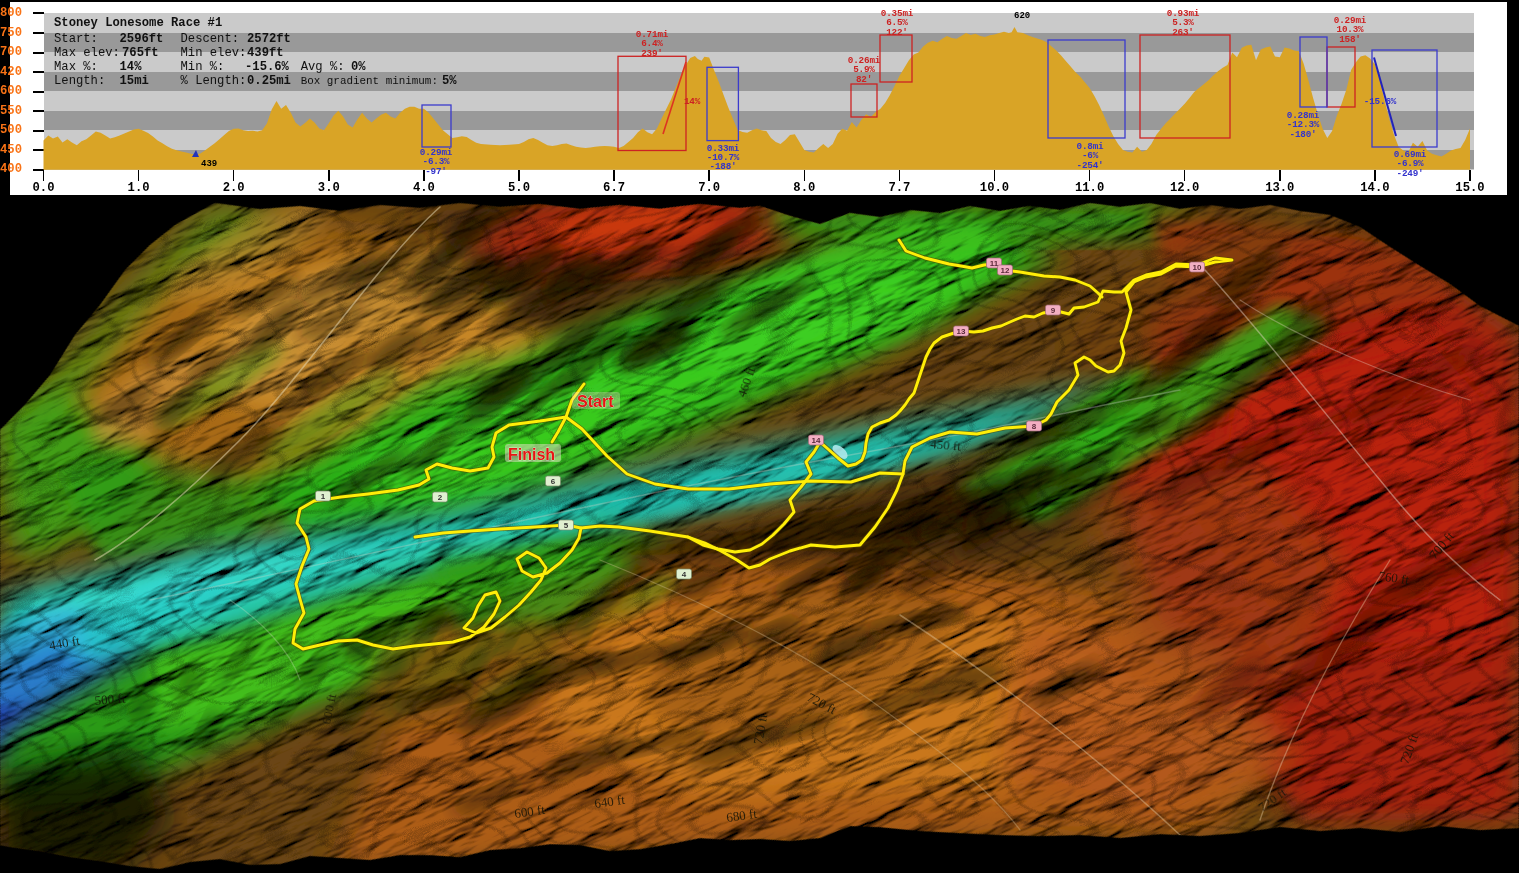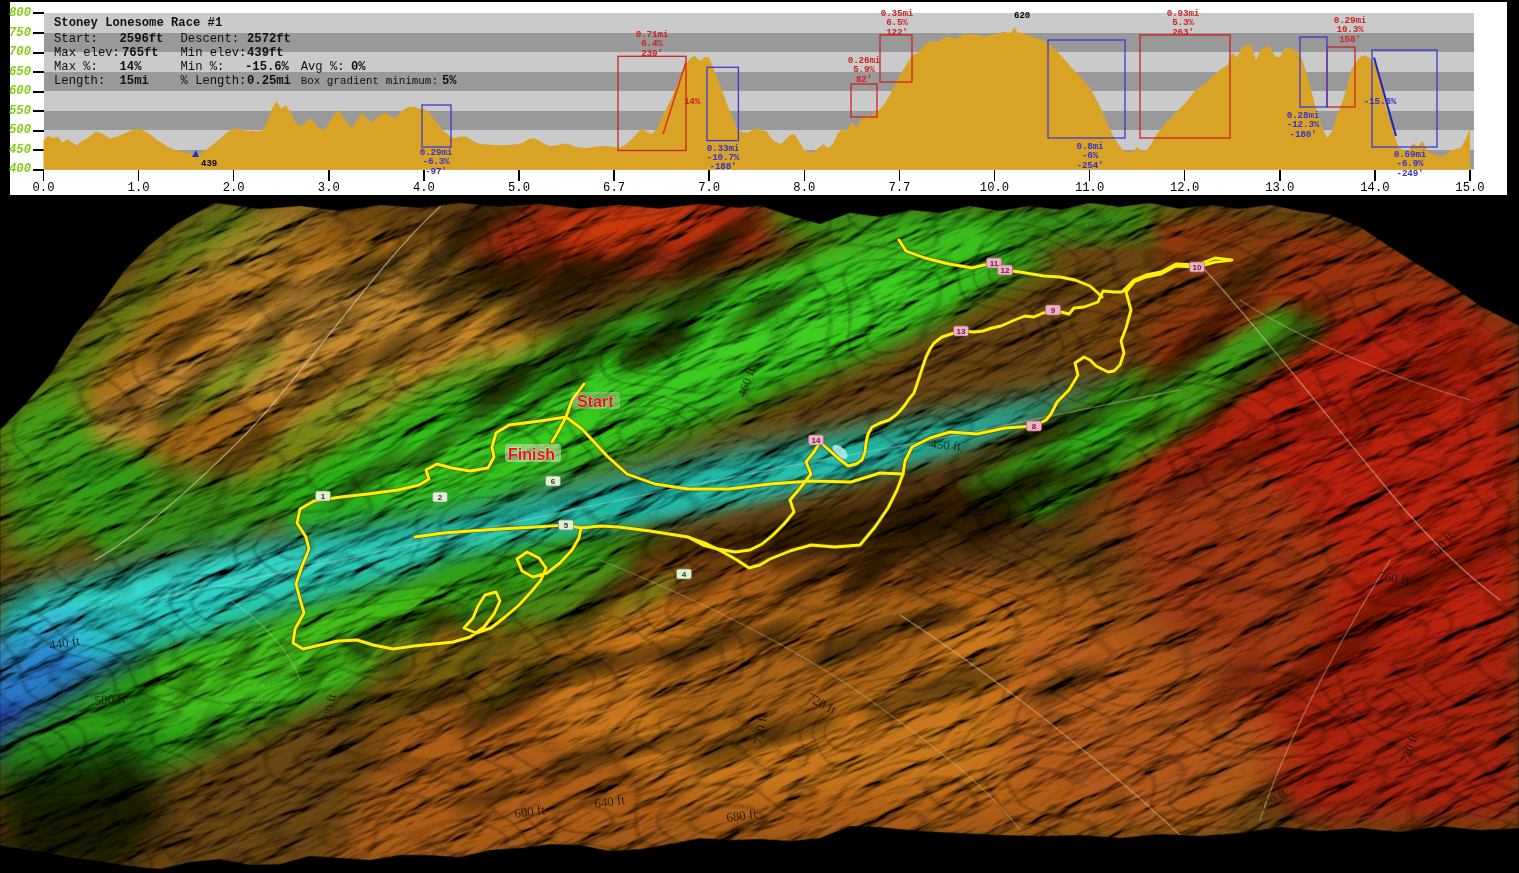--- a/index.html
+++ b/index.html
@@ -1,23 +1,23 @@
 <!DOCTYPE html>
 <html><head><meta charset="utf-8"><title>Stoney Lonesome Race #1</title>
 <style>
 * { margin:0; padding:0; box-sizing:border-box; }
 html,body { background:#000; width:1519px; height:873px; overflow:hidden; }
 #page { position:relative; width:1519px; height:873px; background:#000; font-family:"Liberation Mono", monospace; }
 #chart { position:absolute; left:0; top:0; width:1519px; height:196px; }
 #chartbg { position:absolute; left:10px; top:2px; width:1497px; height:193px; background:#fff; }
 #plot { position:absolute; left:43.5px; top:13.4px; width:1430.5px; height:156.4px;
   background:repeating-linear-gradient(180deg,#cacaca 0px,#cacaca 19.55px,#999999 19.55px,#999999 39.1px); }
-.ylab { position:absolute; left:0; width:31px; text-align:right; font-size:12.2px; font-weight:bold; color:#84cc16; line-height:13px;font-style:italic; }
+.ylab { position:absolute; left:0; width:31px; font-size:12.2px; font-weight:bold; color:#f97316; line-height:13px; }
 .ytick { position:absolute; left:33px; width:11px; height:2px; background:#000; }
-.xlab { position:absolute; top:181px; width:40px; text-align:center; font-size:12.2px; font-weight:normal; color:#000; }
+.xlab { position:absolute; top:181px; width:40px; text-align:center; font-size:12.2px; font-weight:bold; color:#000; }
 .xtick { position:absolute; top:170.3px; width:1.5px; height:11px; background:#000; }
 #prof { position:absolute; left:0; top:0; }
 .t { position:absolute; font-size:12.2px; color:#111; white-space:pre; line-height:13px; }
 .bold { font-weight:bold; }
 .ann { position:absolute; width:80px; text-align:center; font-size:9.3px; font-weight:bold; line-height:9.4px; letter-spacing:-0.2px; }
 .sm { position:absolute; font-size:9px; font-weight:bold; color:#000; line-height:9px; }
 .sq { font-size:10.9px; }
 .red { color:#cc2222; }
 .blue { color:#3333cc; }
 #map { position:absolute; left:0; top:195px; }
@@ -26,21 +26,21 @@
 <div id="page">
 <div id="chart">
 <div id="chartbg"></div>
 <div id="plot"></div>
 <div class="ylab" style="top:6.9px">800</div>
 <div class="ytick" style="top:12.4px"></div>
 <div class="ylab" style="top:26.5px">750</div>
 <div class="ytick" style="top:32.0px"></div>
 <div class="ylab" style="top:46.0px">700</div>
 <div class="ytick" style="top:51.5px"></div>
-<div class="ylab" style="top:65.6px">650</div>
+<div class="ylab" style="top:65.6px">420</div>
 <div class="ytick" style="top:71.1px"></div>
 <div class="ylab" style="top:85.1px">600</div>
 <div class="ytick" style="top:90.6px"></div>
 <div class="ylab" style="top:104.7px">550</div>
 <div class="ytick" style="top:110.2px"></div>
 <div class="ylab" style="top:124.2px">500</div>
 <div class="ytick" style="top:129.7px"></div>
 <div class="ylab" style="top:143.8px">450</div>
 <div class="ytick" style="top:149.2px"></div>
 <div class="ylab" style="top:163.3px">400</div>

